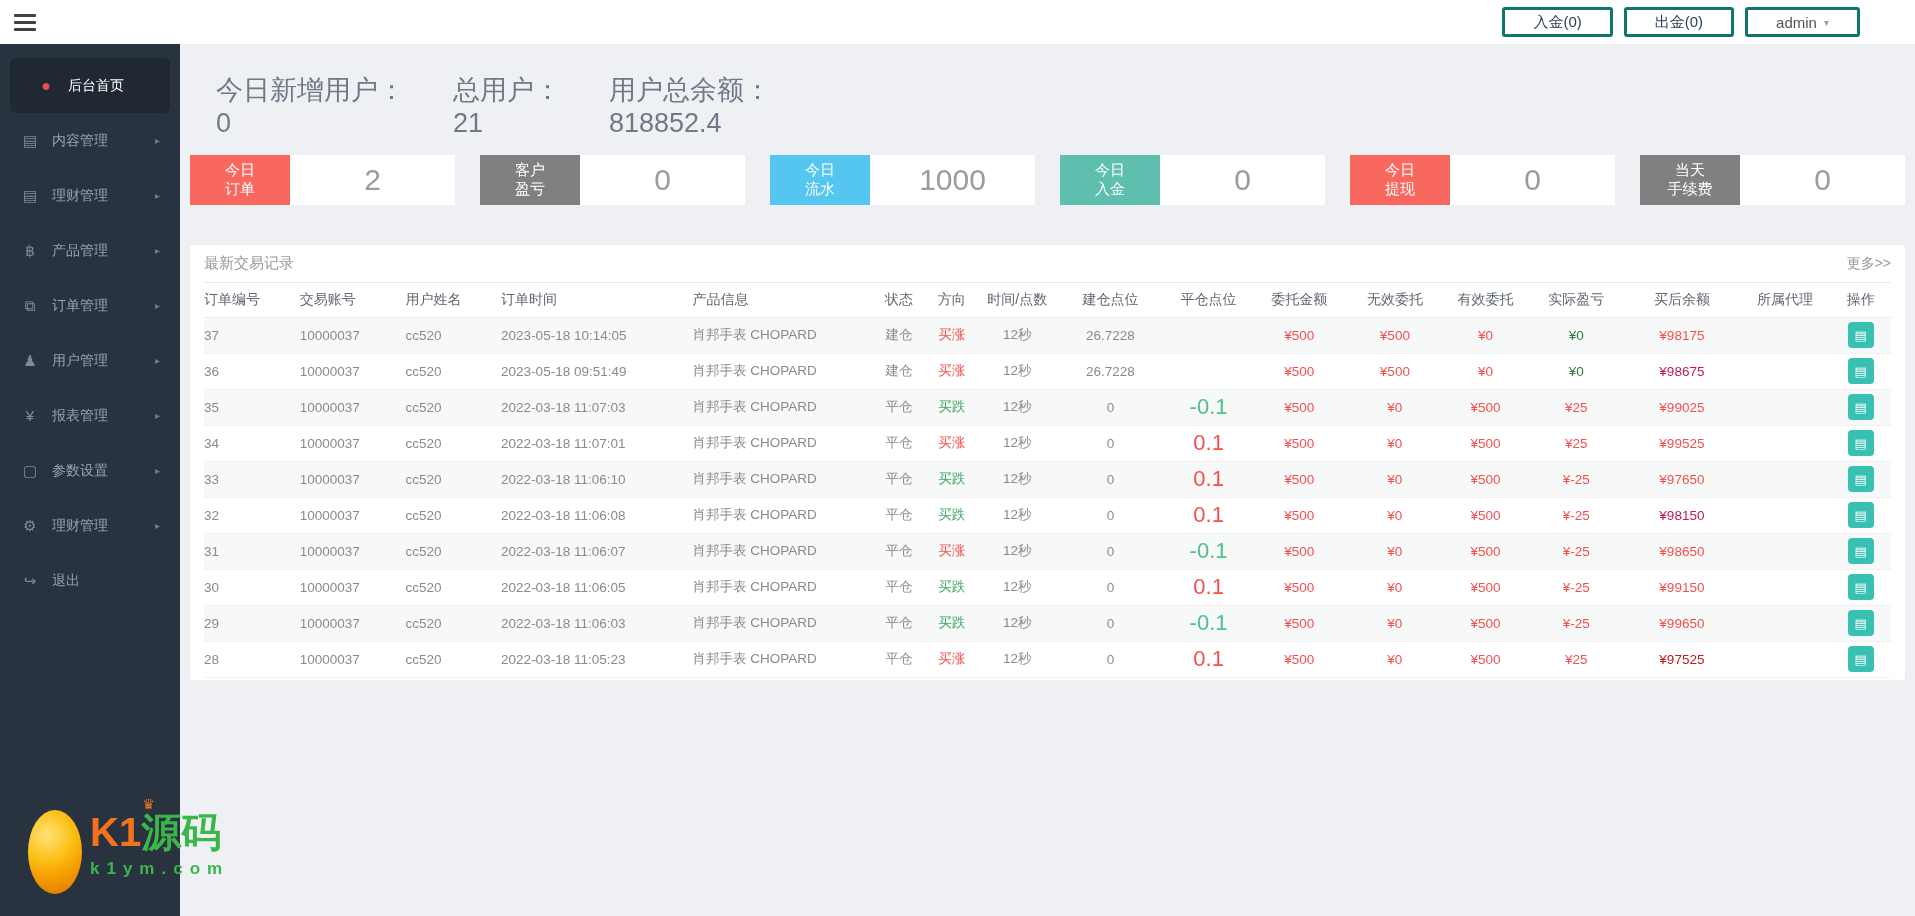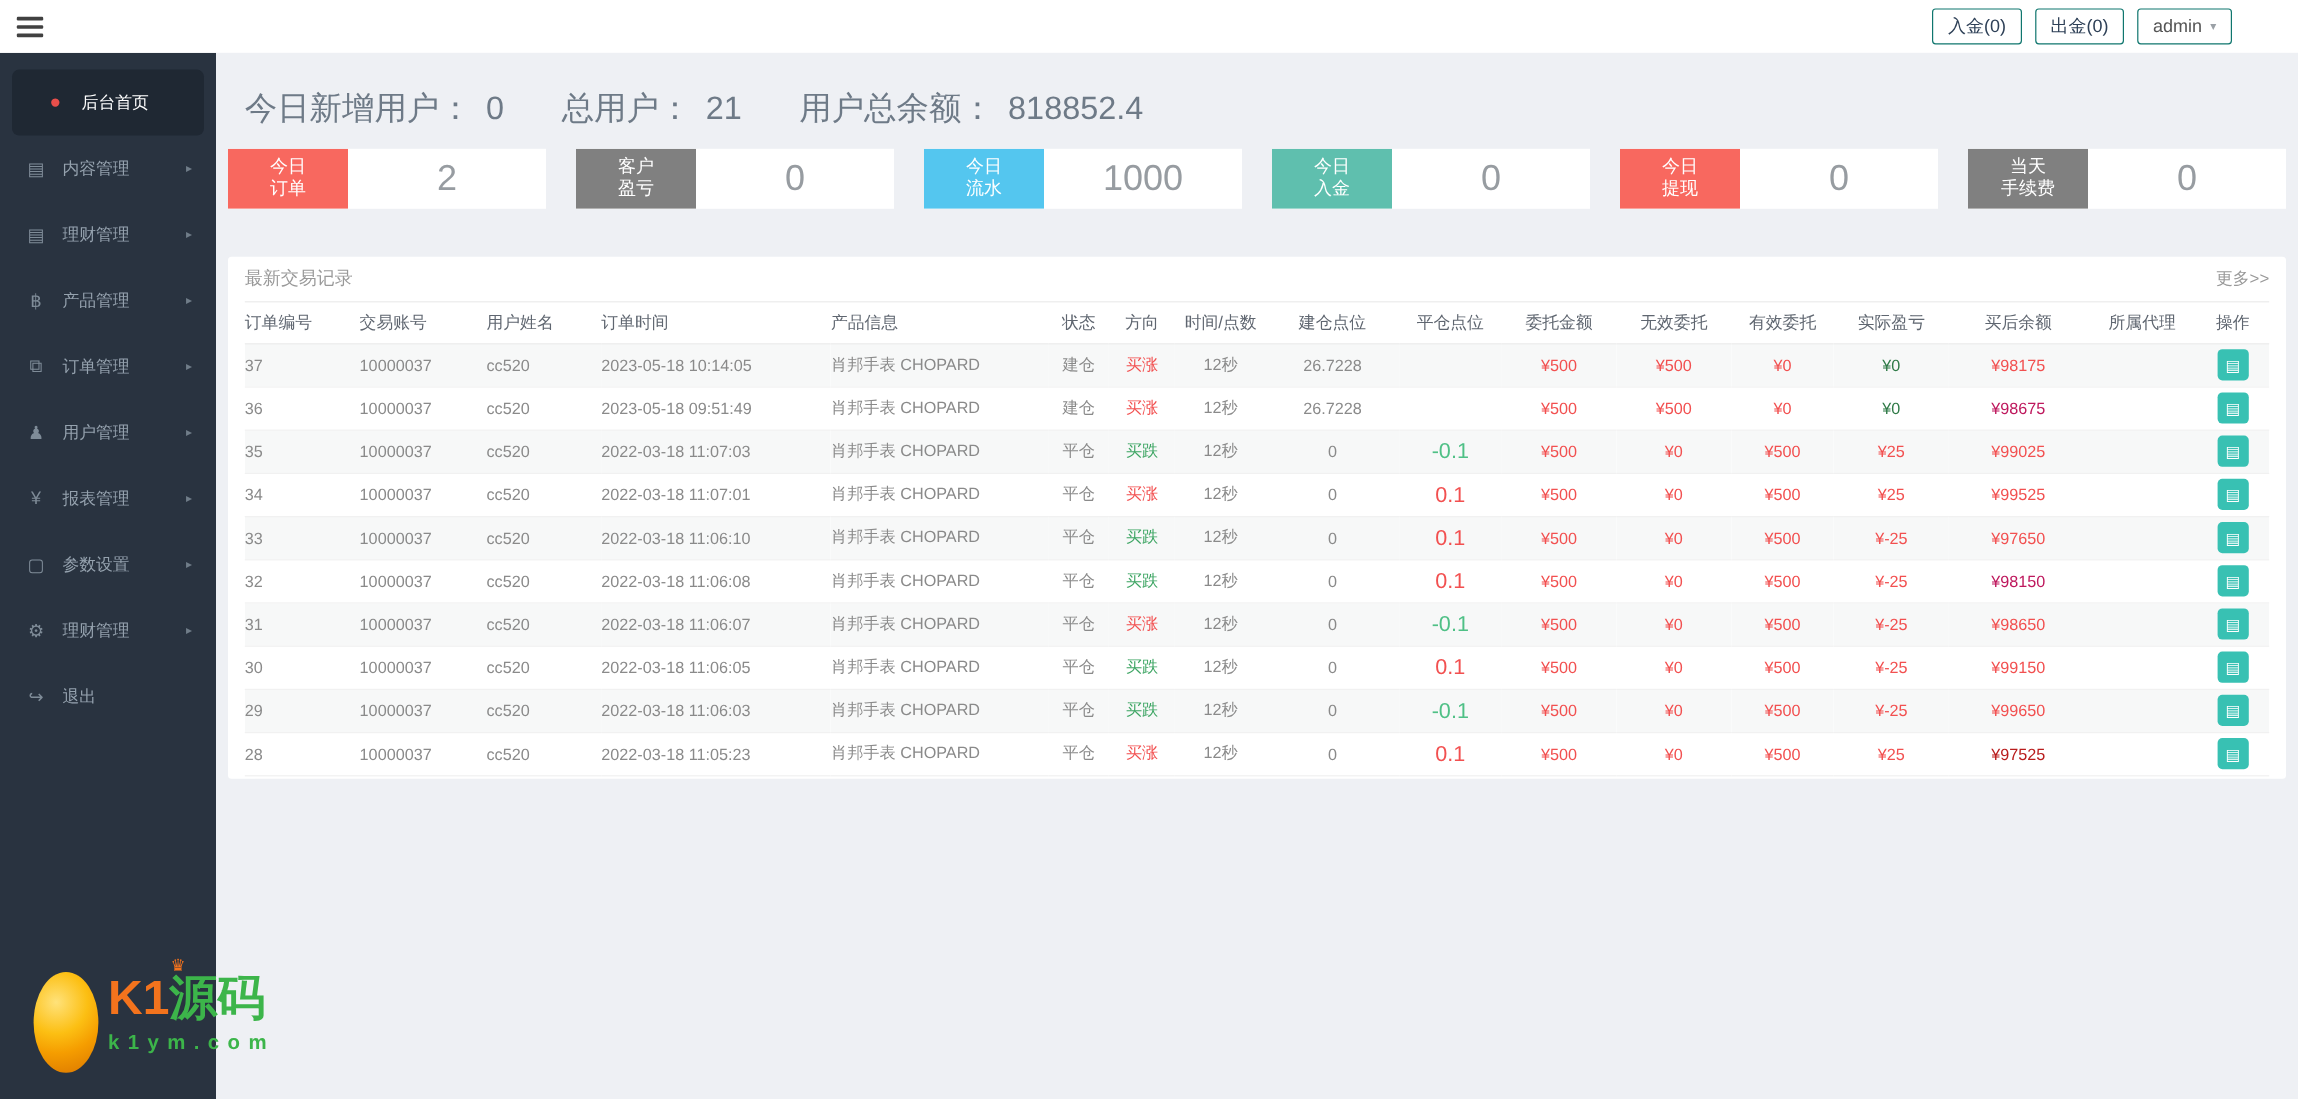--- a/index.html
+++ b/index.html
@@ -6,36 +6,36 @@
   html,body { width:1915px; height:916px; }
   body {
     font-family: "Liberation Sans", "DejaVu Sans", sans-serif;
     background:#eef0f4; position:relative; overflow:hidden;
   }
   
   .topbar { position:absolute; top:0; left:0; right:0; height:44px; background:#fff; display:flex; align-items:center; z-index:5; }
   .hamburger { margin-left:14px; width:24px; cursor:pointer; }
   .hamburger i { display:block; width:22px; height:3px; background:#414141; border-radius:1px; margin:4px 0; }
   .topbar-right { margin-left:auto; margin-right:55px; display:flex; gap:11px; align-items:center; }
-  .tb-btn { height:30px; padding:0 12px; background:#fff; border:1px solid #0f766e; border-radius:3px;
+  .tb-btn { height:30px; padding:0 28px; background:#fff; border:3px solid #0f766e; border-radius:3px;
             color:#2e4057; font-size:15px; display:flex; align-items:center; cursor:pointer; }
   .tb-user { color:#555; gap:7px; }
   .tb-user .caret { font-size:10px; color:#9aa0a6; }
   
   .sidebar { position:absolute; top:44px; left:0; bottom:0; width:180px; background:#293340; padding-top:14px; z-index:2; }
   .side-item { height:55px; display:flex; align-items:center; padding:0 20px; color:#95a2ae; font-size:14px; cursor:pointer; }
   .s-icon { width:20px; margin-right:12px; font-size:15px; text-align:center; color:#7f8c98; }
   .s-label { white-space:nowrap; }
   .s-caret { margin-left:auto; font-size:10px; color:#707d89; }
   .side-item.active { background:#1f2833; border-radius:6px; margin:0 10px; padding:0 14px 0 26px; color:#fff; }
   .side-item.active .s-icon { color:#e84f4b; font-size:16px; }
   
   .content { position:absolute; left:180px; top:44px; right:0; bottom:0; padding:0 10px; }
   .stats-row { margin:28px 0 0 14px; display:flex; gap:48px; color:#6e7a87; font-size:27px; align-items:baseline; }
-  .stat-group { display:flex; align-items:baseline; }
+  .stat-group { display:flex; align-items:baseline;flex-direction:column; }
   .stat-value { margin-left:12px; }
   
   .cards { display:flex; gap:25px; margin-top:16px; }
   .card { flex:1; height:50px; background:#fff; display:flex; overflow:hidden; }
   .card-label { width:100px; color:#fff; font-size:15px; line-height:1.25; display:flex; flex-direction:column; align-items:center; justify-content:center; }
   .card-value { flex:1; display:flex; align-items:center; justify-content:center; font-size:30px; color:#979ca1; font-weight:300; }
   
   .panel { margin-top:40px; background:#fff; border-radius:3px; padding:0 14px 2px 14px; }
   .panel-head { height:38px; display:flex; align-items:center; border-bottom:1px solid #ebebeb; }
   .panel-title { color:#999; font-size:15px; }
@@ -43,21 +43,21 @@
   table { width:100%; border-collapse:collapse; table-layout:fixed; }
   th { height:34px; font-weight:400; color:#5f6670; font-size:14px; border-bottom:1px solid #ececec; }
   td { height:36px; font-size:13.5px; color:#8a8a8a; white-space:nowrap; overflow:hidden; }
   tbody tr { border-bottom:1px solid #f1f1f1; }
   tbody tr:nth-child(odd) { background:#f7f8f8; }
   .al { text-align:left; } .ac { text-align:center; }
   .col-0{width:95px} .col-1{width:105px} .col-2{width:95px} .col-3{width:190px} .col-4{width:180px}
   .col-5{width:50px} .col-6{width:55px} .col-7{width:75px} .col-8{width:110px} .col-9{width:85px}
   .col-10{width:95px} .col-11{width:95px} .col-12{width:85px} .col-13{width:95px} .col-14{width:115px}
   .col-15{width:90px} .col-16{width:60px}
-  td.col-9 { font-size:18px; }
+  td.col-9 { font-size:22px; }
   .action-btn { width:26px; height:26px; border:none; border-radius:4px; background:#38c1b3; color:#fff;
                 font-size:13px; cursor:pointer; display:inline-flex; align-items:center; justify-content:center; }
   
   .logo { position:absolute; left:28px; bottom:22px; display:flex; align-items:flex-start; z-index:9; }
   .logo-ball { width:54px; height:84px; border-radius:50%;
     background:radial-gradient(circle at 35% 30%, #ffe27a 0%, #fcbf13 38%, #f59d00 62%, #d97400 100%); }
   .logo-text { margin-left:8px; }
   .logo-line1 { font-size:40px; font-weight:700; line-height:1.1; white-space:nowrap; }
   .brand-k1 { color:#f3731d; }
   .brand-yuanma { color:#3cb54a; position:relative; }

